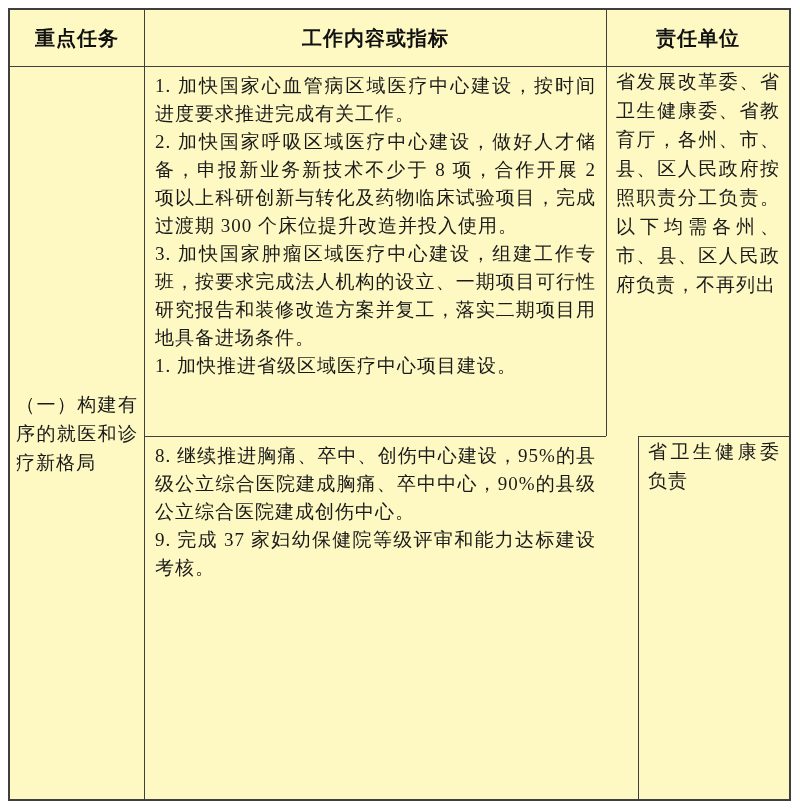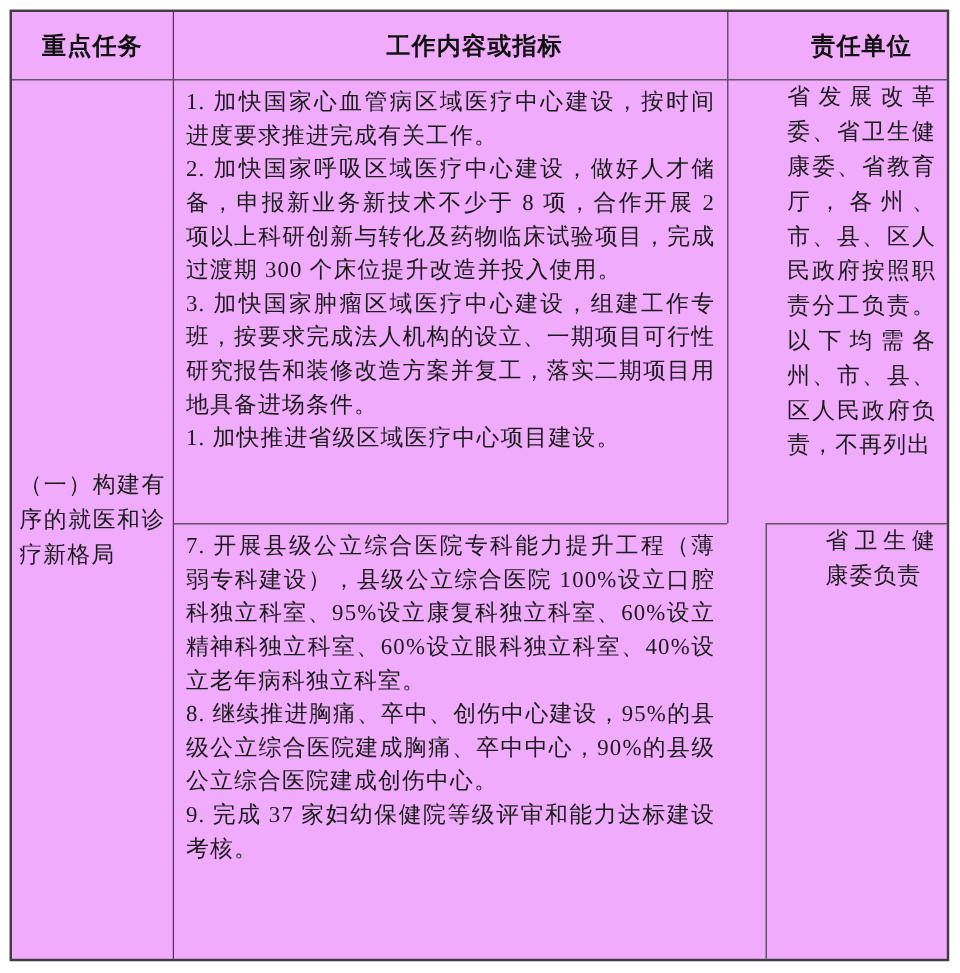--- a/index.html
+++ b/index.html
@@ -14,28 +14,28 @@
     position: absolute;
     left: 8px;
     top: 8px;
     width: 783px;
     height: 793px;
     box-sizing: border-box;
     border: 2px solid #3f3f3f;
     display: grid;
     grid-template-columns: 134px 462px 1fr;
     grid-template-rows: 56px 370px 1fr;
-    background: #f0abfc;
+    background: #fef9c3;
     color: #1a1a1a;
   }
   .cell {
     box-sizing: border-box;
     overflow: hidden;
   }
-  .bl { border-left: 1px solid #3f3f3f; padding-left: 40px; }
+  .bl { border-left: 1px solid #3f3f3f; }
   .bt { border-top: 1px solid #404040; }
   .header-cell {
     display: flex;
     align-items: center;
     justify-content: center;
     font-family: "Liberation Sans", "DejaVu Sans", sans-serif;
     font-weight: 700;
     font-size: 20px;
     letter-spacing: 1px;
     color: #111111;
@@ -104,21 +104,20 @@
     <p>2. 加快国家呼吸区域医疗中心建设，做好人才储备，申报新业务新技术不少于 8 项，合作开展 2 项以上科研创新与转化及药物临床试验项目，完成过渡期 300 个床位提升改造并投入使用。</p>
     <p>3. 加快国家肿瘤区域医疗中心建设，组建工作专班，按要求完成法人机构的设立、一期项目可行性研究报告和装修改造方案并复工，落实二期项目用地具备进场条件。</p>
     <p>1. 加快推进省级区域医疗中心项目建设。</p>
   </div>
 
   <div class="cell resp-cell r2c3 bl bt serif-text">
     <div class="resp-text">省发展改革委、省卫生健康委、省教育厅，各州、市、县、区人民政府按照职责分工负责。以下均需各州、市、县、区人民政府负责，不再列出</div>
   </div>
 
   <div class="cell content-cell r3c2 bl bt serif-text">
-    <p>7. 开展县级公立综合医院专科能力提升工程（薄弱专科建设），县级公立综合医院 100%设立口腔科独立科室、95%设立康复科独立科室、60%设立精神科独立科室、60%设立眼科独立科室、40%设立老年病科独立科室。</p>
     <p>8. 继续推进胸痛、卒中、创伤中心建设，95%的县级公立综合医院建成胸痛、卒中中心，90%的县级公立综合医院建成创伤中心。</p>
     <p>9. 完成 37 家妇幼保健院等级评审和能力达标建设考核。</p>
   </div>
 
   <div class="cell resp-cell r3c3 bl bt serif-text">
     <div class="resp-text">省卫生健康委负责</div>
   </div>
 
 </div>
 

